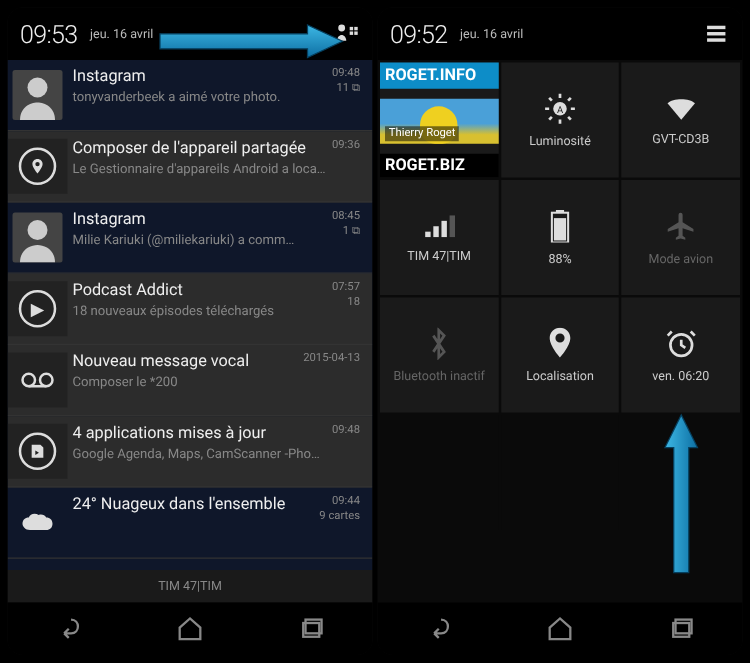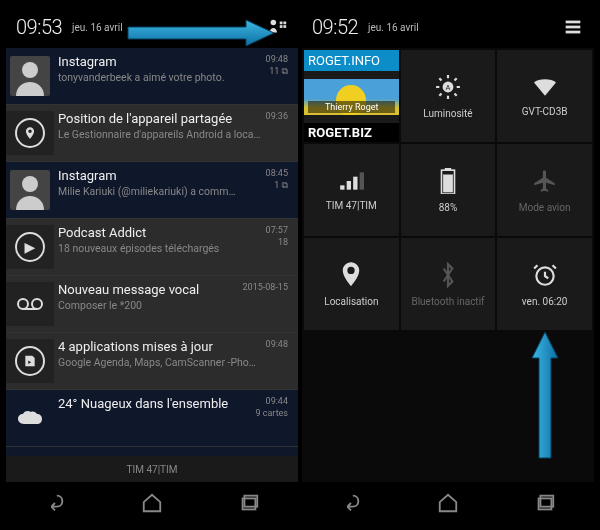--- a/index.html
+++ b/index.html
@@ -27,24 +27,24 @@
   .footer { height: 26px; background: #1a1a1a; color: #888; font-size: 10px; display: flex; align-items: center; justify-content: center; }
   .navbar { height: 42px; background: #000; display: flex; align-items: center; justify-content: space-around; }
   .navbtn { width: 40px; height: 30px; display: flex; align-items: center; justify-content: center; }
   
   .qgrid { flex: 1; display: grid; grid-template-columns: repeat(3,1fr); grid-auto-rows: 92px; gap: 2px; background: #0a0a0a; padding: 2px; }
   .qtile { background: #1a1a1a; display: flex; flex-direction: column; align-items: center; justify-content: center; color: #ccc; font-size: 10px; gap: 8px; position: relative; }
   .qtile.off { color: #666; }
   .qlabel { color: #ccc; font-size: 10px; text-align: left; }
   .qtile.off .qlabel { color: #666; }
   .profile { background: #1a1a1a; display: flex; flex-direction: column; align-items: stretch; justify-content: flex-start; padding: 0; }
-  .profile-top { color: #fff; font-size: 13px; font-weight: normal; background: #0d8dc8; padding: 3px 4px; }
+  .profile-top { color: #fff; font-size: 13px; font-weight: bold; background: #0d8dc8; padding: 3px 4px; }
   .profile-img { flex: 1; background: linear-gradient(180deg,#4aa0d8 0%,#4aa0d8 55%,#d8c030 80%,#d8c030 100%); display: flex; align-items: flex-end; justify-content: center; position: relative; }
   .helmet { width: 30px; height: 30px; background: #efd020; border-radius: 50% 50% 40% 40%; position: absolute; top: 6px; left: 32px; }
-  .profile-name { position: absolute; bottom: 2px; left: 4px; color: #fff; font-size: 9px; background: rgba(0,0,0,.5); padding: 1px 17px; }
+  .profile-name { position: absolute; bottom: 2px; left: 4px; color: #fff; font-size: 9px; background: rgba(0,0,0,.5); padding: 1px 3px; }
   .profile-bot { color: #fff; font-size: 13px; font-weight: bold; background: #000; padding: 2px 4px; }
 </style>
 </head>
 <body>
 
 <div class="phone">
   <div class="statusbar">
     <span class="clock">09:53</span>
     <span class="date">jeu. 16 avril</span>
     <span class="sb-right">
@@ -96,21 +96,21 @@
 
     <div class="nitem sel">
       <div class="nicon darkcirc">
           <div class="circ">
             <svg width="14" height="14" viewBox="0 0 24 24" fill="#ddd">
               <path d="M12 2C8 2 5 5 5 9c0 5 7 13 7 13s7-8 7-13c0-4-3-7-7-7zm0 10a3 3 0 110-6 3 3 0 010 6z"></path>
             </svg>
           </div>
         </div>
       <div class="ntext">
-          <div class="ntitle">Position de l'appareil partagée</div>
+          <div class="ntitle">Composer de l'appareil partagée</div>
           <div class="nsub">Le Gestionnaire d'appareils Android a locali…</div>
         </div>
       <div>
           <div class="ntime">09:36</div>
         </div>
     </div>
 
     <div class="nitem">
       <div class="nicon avatar">
           <svg width="40" height="40">
@@ -148,21 +148,21 @@
             <circle cx="8" cy="10" r="5" fill="none" stroke="#ddd" stroke-width="2"></circle>
             <circle cx="22" cy="10" r="5" fill="none" stroke="#ddd" stroke-width="2"></circle>
             <line x1="8" y1="15" x2="22" y2="15" stroke="#ddd" stroke-width="2"></line>
           </svg>
         </div>
       <div class="ntext">
           <div class="ntitle">Nouveau message vocal</div>
           <div class="nsub">Composer le *200</div>
         </div>
       <div>
-          <div class="ntime">2015-08-15</div>
+          <div class="ntime">2015-04-13</div>
         </div>
     </div>
 
     <div class="nitem sel">
       <div class="nicon darkcirc">
           <div class="circ">
             <svg width="14" height="14" viewBox="0 0 24 24" fill="#ddd">
               <path d="M4 3h12l4 4v14H4z"></path>
               <path d="M9 11l5 3-5 3z" fill="#222"></path>
             </svg>
@@ -294,36 +294,36 @@
 
     <div class="qtile off">
       <span class="icon">
           <svg width="26" height="26" viewBox="0 0 24 24" fill="#555">
             <path d="M21 16v-2l-8-5V3.5a1.5 1.5 0 00-3 0V9l-8 5v2l8-2.5V19l-2 1.5V22l3.5-1 3.5 1v-1.5L13 19v-5.5z"></path>
           </svg>
         </span>
       <span class="qlabel">Mode avion</span>
     </div>
 
+    <div class="qtile off">
+      <span class="icon">
+          <svg width="20" height="26" viewBox="0 0 16 24" fill="none" stroke="#555" stroke-width="2">
+            <path d="M4 6l8 12-4 4V2l4 4-8 12"></path>
+          </svg>
+        </span>
+      <span class="qlabel">Bluetooth inactif</span>
+    </div>
+
     <div class="qtile">
       <span class="icon">
           <svg width="22" height="26" viewBox="0 0 24 28" fill="#ddd">
             <path d="M12 0C7 0 3 4 3 9c0 7 9 17 9 17s9-10 9-17c0-5-4-9-9-9zm0 13a4 4 0 110-8 4 4 0 010 8z"></path>
           </svg>
         </span>
       <span class="qlabel">Localisation</span>
-    </div>
-
-    <div class="qtile off">
-      <span class="icon">
-          <svg width="20" height="26" viewBox="0 0 16 24" fill="none" stroke="#555" stroke-width="2">
-            <path d="M4 6l8 12-4 4V2l4 4-8 12"></path>
-          </svg>
-        </span>
-      <span class="qlabel">Bluetooth inactif</span>
     </div>
 
     <div class="qtile">
       <span class="icon">
           <svg width="26" height="26" viewBox="0 0 24 24" fill="none" stroke="#ddd" stroke-width="2">
             <circle cx="12" cy="13" r="8"></circle>
             <path d="M12 9v4l3 2M5 3L2 6M19 3l3 3"></path>
           </svg>
         </span>
       <span class="qlabel">ven. 06:20</span>

